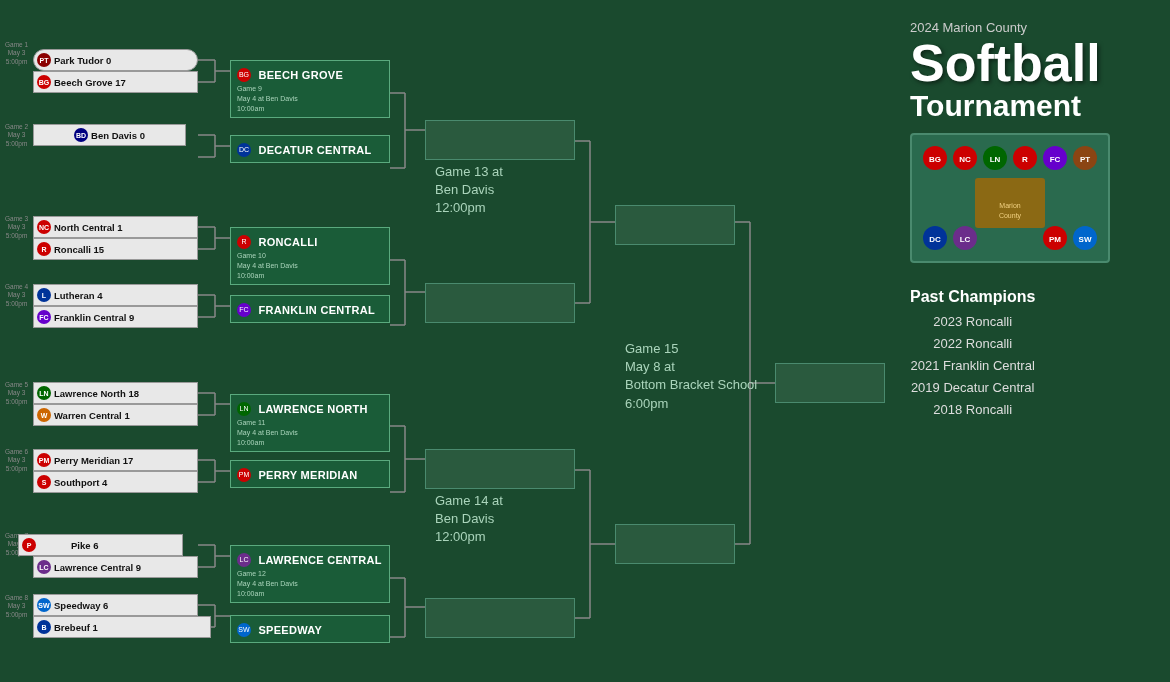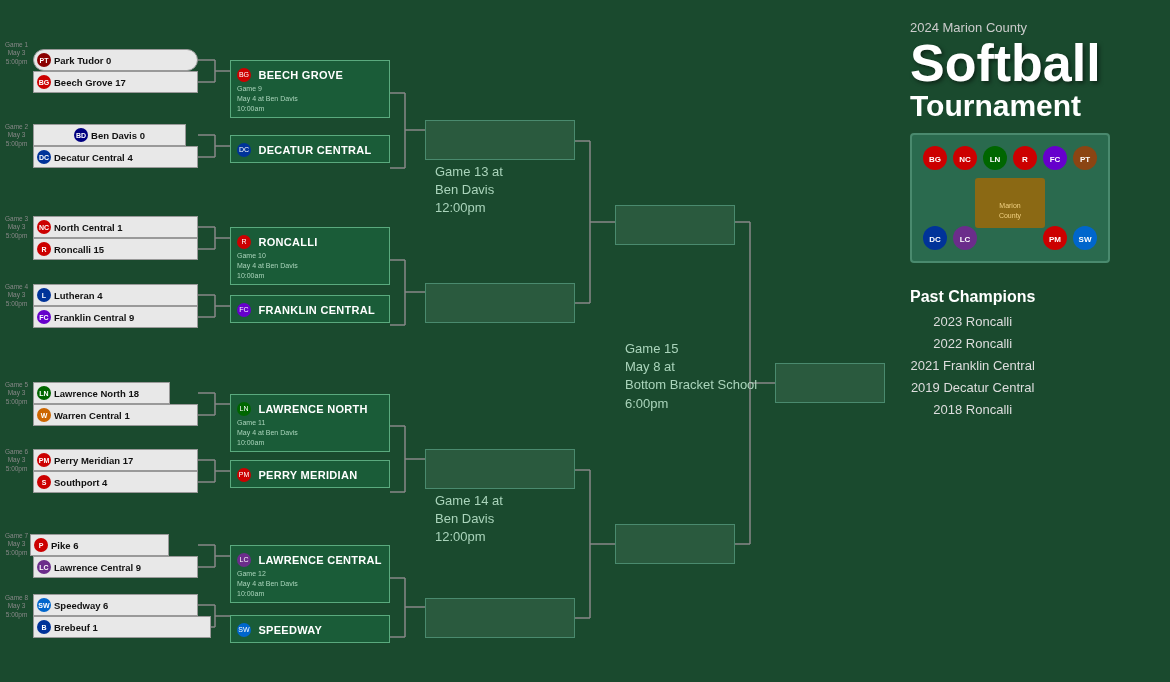--- a/index.html
+++ b/index.html
@@ -291,24 +291,20 @@
   <div class="slot" style="left:28px;top:66px;width:165px;">
     <span class="ico" style="background:#cc0000;">BG</span>
     <span>Beech Grove 17</span>
   </div>
 
   <div class="gl-box" style="left:0;top:118px;">Game 2<br>May 3<br>5:00pm</div>
   <div class="slot" style="left:28px;top:119px;width:153px;justify-content:center;">
     <span class="ico" style="background:#000080;">BD</span>
     <span>Ben Davis 0</span>
   </div>
-  <div class="slot" style="left:28px;top:141px;width:165px;">
-    <span class="ico" style="background:#003399;">DC</span>
-    <span>Decatur Central 4</span>
-  </div>
 
   <div class="gl-box" style="left:0;top:210px;">Game 3<br>May 3<br>5:00pm</div>
   <div class="slot" style="left:28px;top:211px;width:165px;">
     <span class="ico" style="background:#cc0000;">NC</span>
     <span>North Central 1</span>
   </div>
   <div class="slot" style="left:28px;top:233px;width:165px;">
     <span class="ico" style="background:#cc0000;">R</span>
     <span>Roncalli 15</span>
   </div>
@@ -317,41 +313,41 @@
   <div class="slot" style="left:28px;top:279px;width:165px;">
     <span class="ico" style="background:#003399;">L</span>
     <span>Lutheran 4</span>
   </div>
   <div class="slot" style="left:28px;top:301px;width:165px;">
     <span class="ico" style="background:#6600cc;">FC</span>
     <span>Franklin Central 9</span>
   </div>
 
   <div class="gl-box" style="left:0;top:376px;">Game 5<br>May 3<br>5:00pm</div>
-  <div class="slot" style="left:28px;top:377px;width:137px;">
+  <div class="slot" style="left:28px;top:377px;width:165px;">
     <span class="ico" style="background:#006600;">LN</span>
     <span>Lawrence North 18</span>
   </div>
   <div class="slot" style="left:28px;top:399px;width:165px;">
     <span class="ico" style="background:#cc6600;">W</span>
     <span>Warren Central 1</span>
   </div>
 
   <div class="gl-box" style="left:0;top:443px;">Game 6<br>May 3<br>5:00pm</div>
   <div class="slot" style="left:28px;top:444px;width:165px;">
     <span class="ico" style="background:#cc0000;">PM</span>
     <span>Perry Meridian 17</span>
   </div>
   <div class="slot" style="left:28px;top:466px;width:165px;">
     <span class="ico" style="background:#cc0000;">S</span>
     <span>Southport 4</span>
   </div>
 
   <div class="gl-box" style="left:0;top:527px;">Game 7<br>May 3<br>5:00pm</div>
-  <div class="slot" style="left:25px;top:529px;width:139px;">
+  <div class="slot" style="left:13px;top:529px;width:165px;gap:32px;">
     <span class="ico" style="background:#cc0000;">P</span>
     <span>Pike 6</span>
   </div>
   <div class="slot" style="left:28px;top:551px;width:165px;">
     <span class="ico" style="background:#6b2d8b;">LC</span>
     <span>Lawrence Central 9</span>
   </div>
 
   <div class="gl-box" style="left:0;top:589px;">Game 8<br>May 3<br>5:00pm</div>
   <div class="slot" style="left:28px;top:589px;width:165px;text-align:right;">

